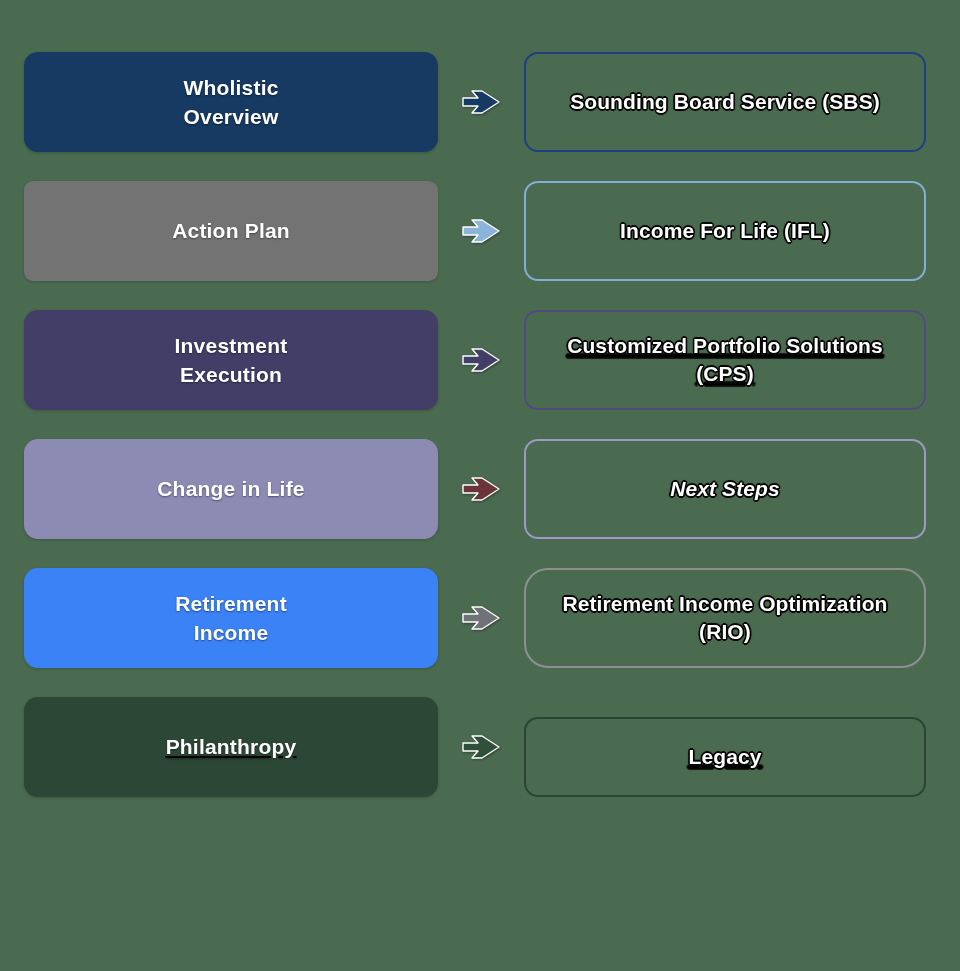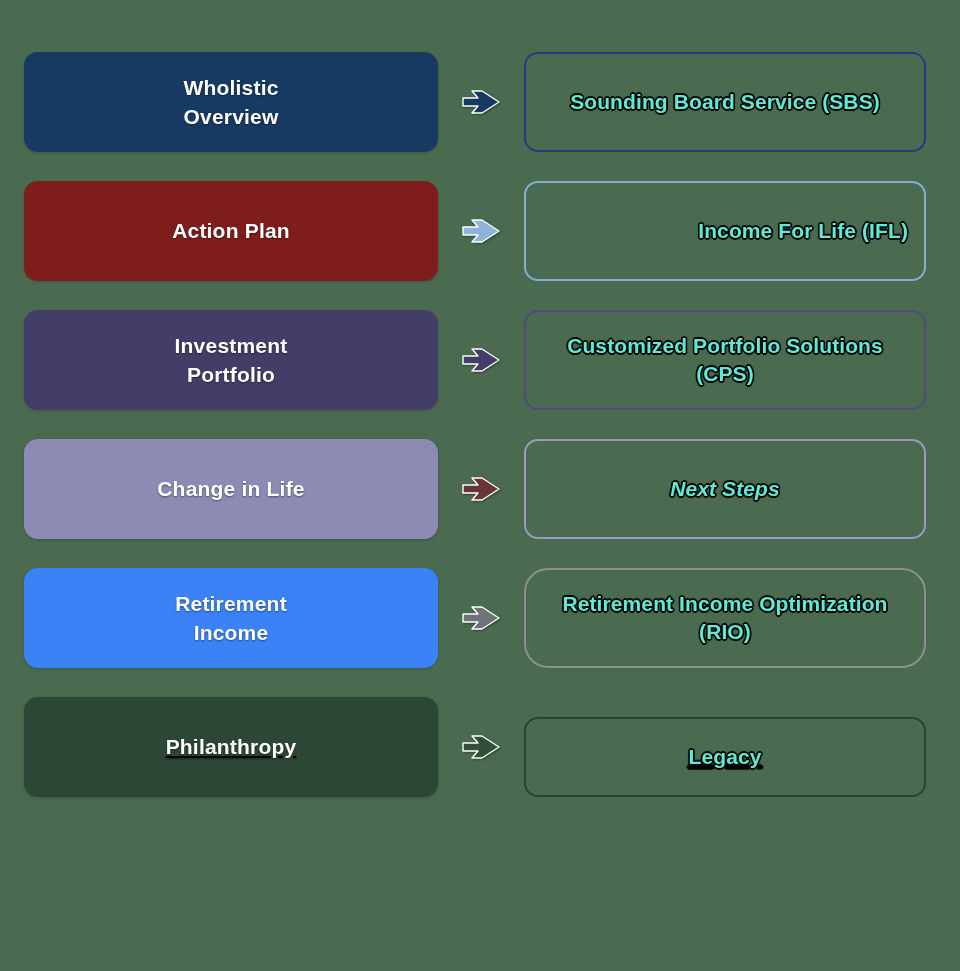--- a/index.html
+++ b/index.html
@@ -80,21 +80,21 @@
     text-align: center;
     padding: 0 16px;
     box-sizing: border-box;
   }
   .right-box .label {
     white-space: pre-line;
     font-size: 21px;
     font-weight: bold;
     line-height: 1.32;
     letter-spacing: 0.1px;
-    color: #5eead4;
+    color: #ffffff;
     text-shadow:
       -1.6px 0 0 #070707,  1.6px 0 0 #070707,
        0 -1.6px 0 #070707, 0 1.6px 0 #070707,
       -1.2px -1.2px 0 #070707, 1.2px -1.2px 0 #070707,
       -1.2px 1.2px 0 #070707,  1.2px 1.2px 0 #070707,
        0 0 3px #000000;
   }
 </style>
 </head>
 <body>
@@ -108,43 +108,43 @@
       <div class="arrow-cell">
         <svg width="38" height="30" viewBox="0 0 38 30">
           <path d="M1 11 H16 L10 4 H20 L37 15 L20 26 H10 L16 19 H1 Z" fill="#173a63" stroke="#ffffff" stroke-width="1.4" stroke-linejoin="round"></path>
         </svg>
       </div>
       <div class="right-box" style="border-color: rgb(31, 63, 130);">
         <span class="label">Sounding Board Service (SBS)</span>
       </div>
     </div>
     <div class="row">
-      <div class="left-box" style="background-color: #7f1d1d;">
+      <div class="left-box" style="background-color: #737373; border-radius: 9px;">
         <span class="label">Action Plan</span>
       </div>
       <div class="arrow-cell">
         <svg width="38" height="30" viewBox="0 0 38 30">
           <path d="M1 11 H16 L10 4 H20 L37 15 L20 26 H10 L16 19 H1 Z" fill="#8cb4da" stroke="#ffffff" stroke-width="1.4" stroke-linejoin="round"></path>
         </svg>
       </div>
-      <div class="right-box" style="border-color: rgb(133, 174, 212); justify-content: flex-end;">
+      <div class="right-box" style="border-color: rgb(133, 174, 212);">
         <span class="label">Income For Life (IFL)</span>
       </div>
     </div>
     <div class="row">
       <div class="left-box" style="background-color: rgb(67, 62, 104);">
         <span class="label">Investment
-Portfolio</span>
+Execution</span>
       </div>
       <div class="arrow-cell">
         <svg width="38" height="30" viewBox="0 0 38 30">
           <path d="M1 11 H16 L10 4 H20 L37 15 L20 26 H10 L16 19 H1 Z" fill="#433e68" stroke="#ffffff" stroke-width="1.4" stroke-linejoin="round"></path>
         </svg>
       </div>
-      <div class="right-box" style="border-color: rgb(81, 74, 126);">
+      <div class="right-box" style="border-color: rgb(81, 74, 126); text-decoration: underline;">
         <span class="label">Customized Portfolio Solutions
 (CPS)</span>
       </div>
     </div>
     <div class="row">
       <div class="left-box" style="background-color: rgb(139, 139, 180);">
         <span class="label">Change in Life</span>
       </div>
       <div class="arrow-cell">
         <svg width="38" height="30" viewBox="0 0 38 30">

